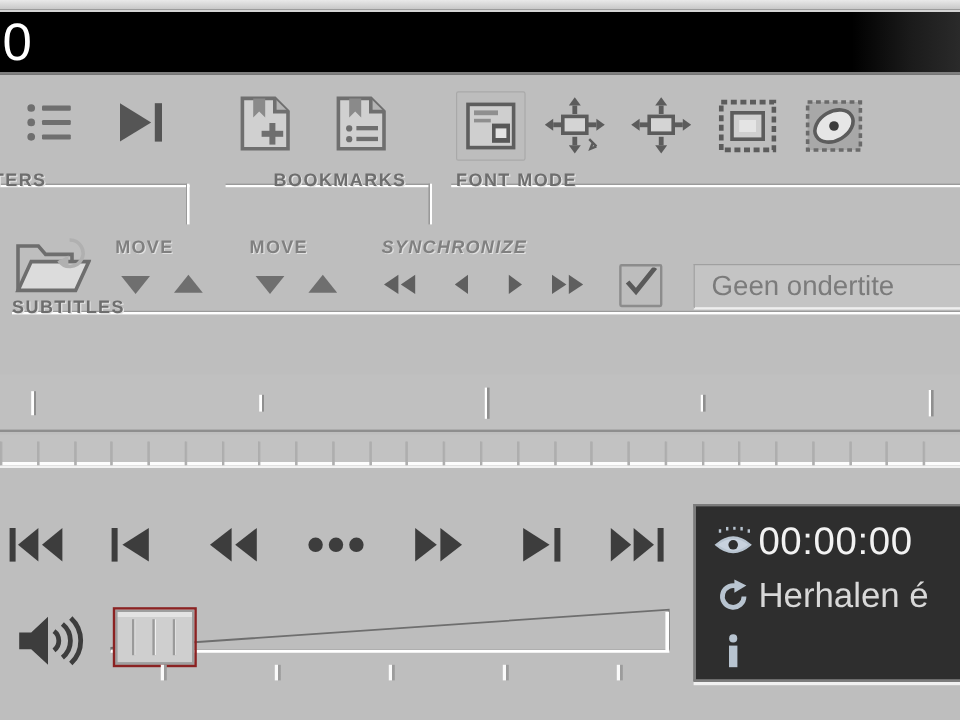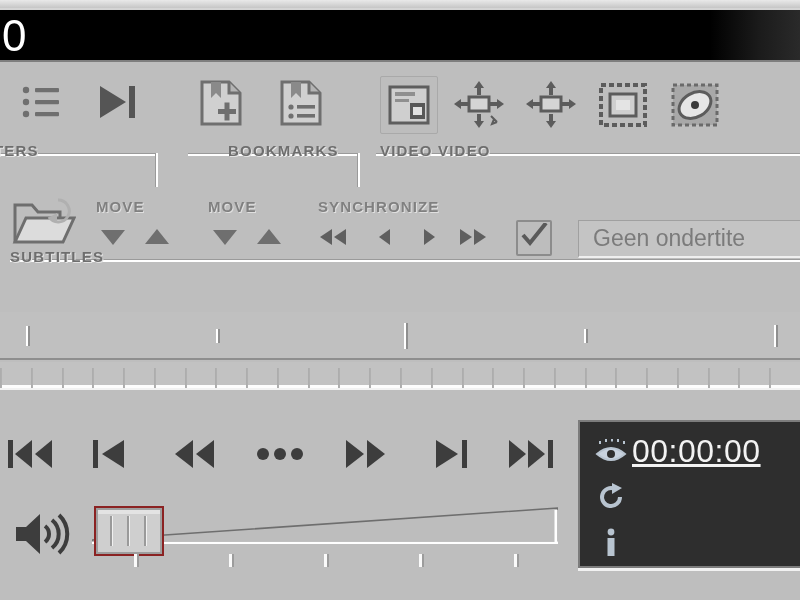--- a/index.html
+++ b/index.html
@@ -203,21 +203,21 @@
   .info-line {
     display:flex; align-items:center;
     height: 46px;
     color:#d8d8d8;
     font-size: 29px;
     white-space:nowrap;
     font-family:"Liberation Sans", sans-serif;
   }
   .info-line .ico { width: 42px; flex:0 0 42px; display:flex; align-items:center; justify-content:center; }
   .info-line.big { font-size: 32px; color:#f2f2f2; letter-spacing:0.5px;}
-  .info-line .txt { overflow:hidden;text-decoration:underline; }
+  .info-line .txt { overflow:hidden; }
 </style>
 </head>
 <body>
 
 <div id="app">
 
   <div class="topbar-sliver"></div>
 
   <div class="video-strip">
     <span class="osd-char">0</span>
@@ -360,21 +360,21 @@
             <rect x="2" y="2" width="44" height="40" fill="#a8a8a8" stroke="#6a6a6a" stroke-width="3" stroke-dasharray="4 3"></rect>
             <ellipse cx="24" cy="22" rx="17" ry="12" transform="rotate(-30 24 22)" fill="#e6e6e6" stroke="#5c5c5c" stroke-width="3"></ellipse>
             <circle cx="24" cy="22" r="4" fill="#3a3a3a"></circle>
           </svg>
         </span>
       </div>
 
       <div class="group-rule" style="left:376px; top:86px; width:424px;">
         <div class="line-h"></div>
       </div>
-      <div class="group-cap" style="left:380px; top:78px;">VIDEO VIDEO</div>
+      <div class="group-cap" style="left:380px; top:78px;">FONT MODE</div>
     </div>
 
     <div class="sub-row">
 
       <div class="tbtn" style="left:6px; top:2px; width:76px; height:56px;">
         <span>
           <svg width="64" height="52" viewBox="0 0 64 52">
             <path d="M3 46 V9 h17 l6 7 h22 v6" fill="none" stroke="#6e6e6e" stroke-width="3"></path>
             <path d="M3 46 L14 22 h48 L51 46 z" fill="#dcdcdc" stroke="#6e6e6e" stroke-width="3"></path>
             <path d="M46 4 a11 11 0 1 1 -9 17" fill="none" stroke="#b0b0b0" stroke-width="3"></path>
@@ -408,21 +408,21 @@
         </span>
       </div>
       <div class="arrowbtn" style="left:252px; top:32px;">
         <span>
           <svg width="26" height="18" viewBox="0 0 26 18">
               <polygon points="1,16 25,16 13,1" fill="#6f6f6f"></polygon>
             </svg>
         </span>
       </div>
 
-      <div class="minilbl" style="left:318px; top:6px;">SYNCHRONIZE</div>
+      <div class="minilbl" style="left:318px; top:6px;font-style:italic;">SYNCHRONIZE</div>
       <div class="arrowbtn" style="left:316px; top:32px;">
         <span>
           <svg width="30" height="20" viewBox="0 0 30 20">
               <g fill="#5f5f5f">
                 <polygon points="14,2 14,18 2,10"></polygon>
                 <polygon points="28,2 28,18 16,10"></polygon>
               </g>
             </svg>
         </span>
       </div>
@@ -638,20 +638,21 @@
       </span>
       <span class="txt">00:00:00</span>
     </div>
     <div class="info-line">
       <span class="ico">
         <svg width="30" height="30" viewBox="0 0 30 30">
           <path d="M24 15 a9 9 0 1 1 -5 -8" fill="none" stroke="#b8c4d0" stroke-width="4"></path>
           <polygon points="16,1 26,6 16,12" fill="#b8c4d0"></polygon>
         </svg>
       </span>
+      <span class="txt">Herhalen é</span>
     </div>
     <div class="info-line">
       <span class="ico">
         <svg width="18" height="30" viewBox="0 0 18 30">
           <g fill="#b8c4d0">
               <circle cx="9" cy="4" r="3.4"></circle>
               <rect x="5.5" y="10" width="7" height="18"></rect>
             </g>
         </svg>
       </span>

